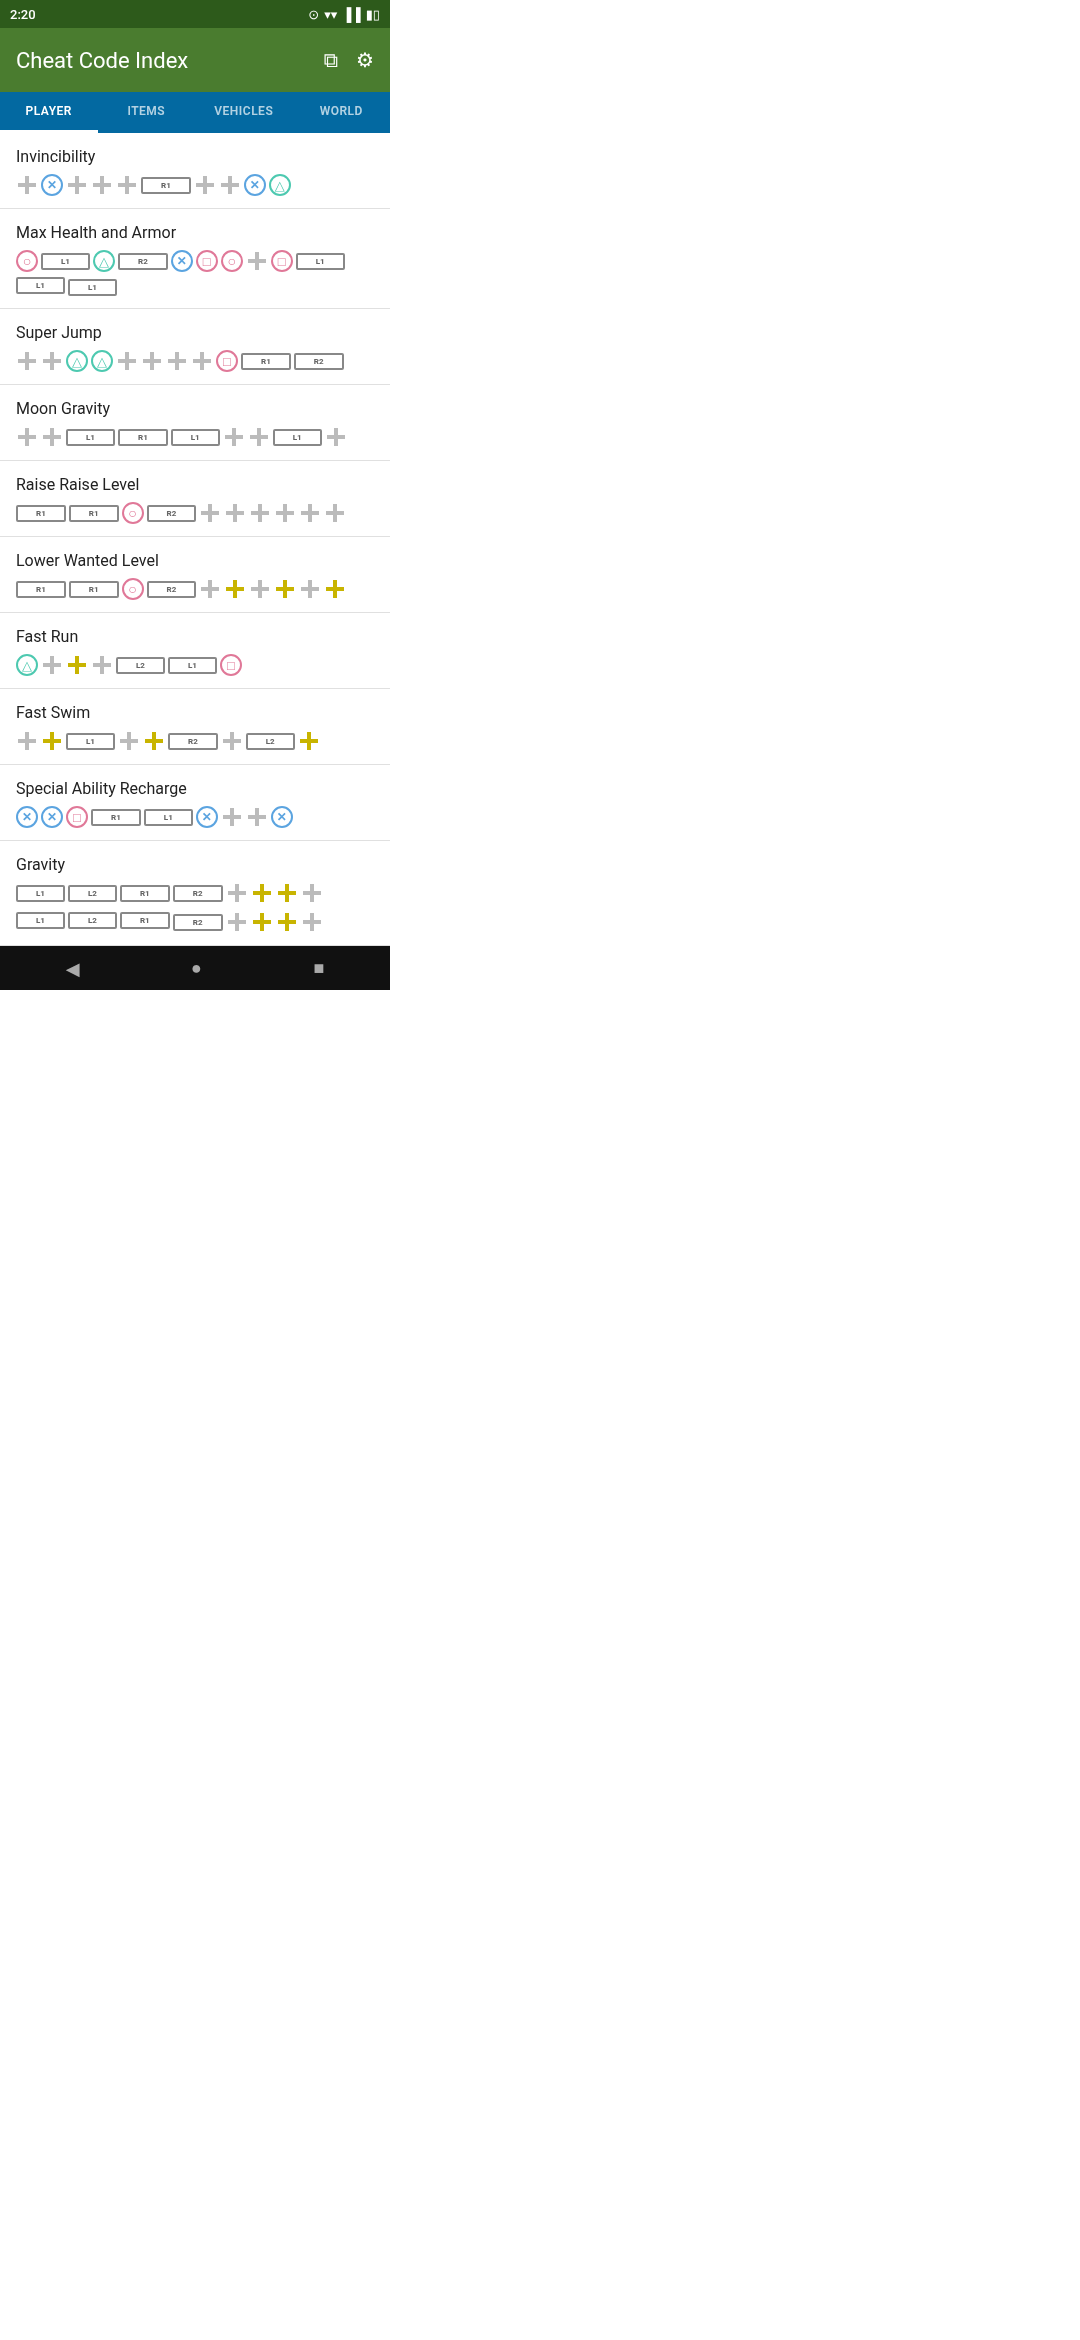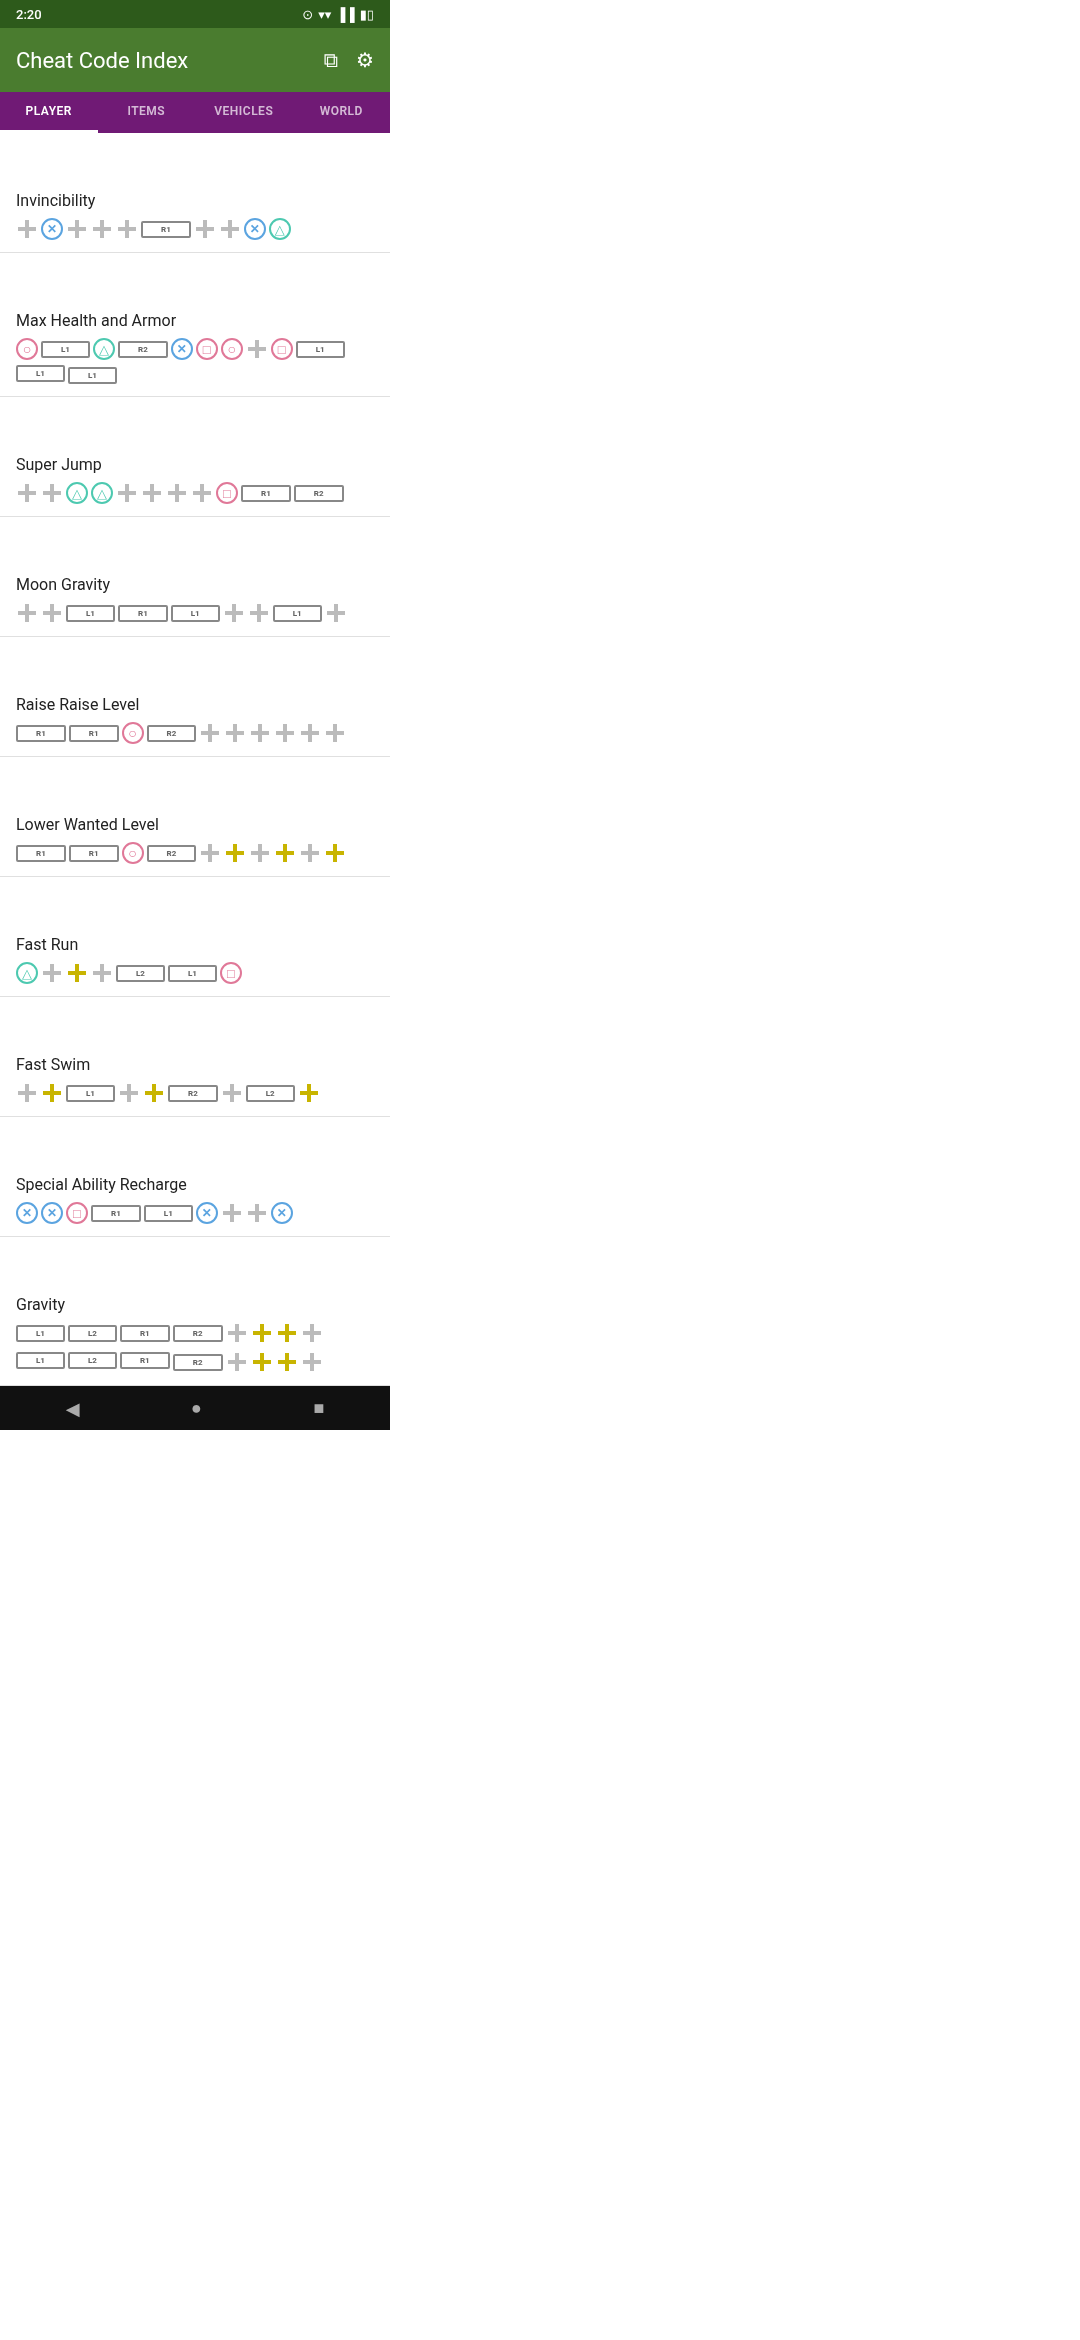--- a/index.html
+++ b/index.html
@@ -12,21 +12,21 @@
       overflow-x: hidden;
     }
 
     
     .status-bar {
       background: #2d5a1b;
       color: white;
       display: flex;
       justify-content: space-between;
       align-items: center;
-      padding: 6px 16px;
+      padding: 6px 10px;
       font-size: 13px;
       font-weight: 500;
       height: 28px;
     }
     .status-bar-icons {
       display: flex;
       gap: 5px;
       align-items: center;
     }
 
@@ -51,21 +51,21 @@
       align-items: center;
     }
     .header-icon {
       color: white;
       font-size: 20px;
       cursor: pointer;
     }
 
     
     .tabs {
-      background: #701a75;
+      background: #0369a1;
       display: flex;
       border-bottom: none;
     }
     .tab {
       flex: 1;
       text-align: center;
       padding: 12px 4px;
       color: rgba(255,255,255,0.7);
       font-size: 12px;
       font-weight: 600;
@@ -80,21 +80,20 @@
 
     
     .content {
       background: #fff;
     }
 
     
     .cheat-item {
       padding: 14px 16px 12px;
       border-bottom: 1px solid #e0e0e0;
-      margin-top: 44px;
     }
     .cheat-name {
       font-size: 16px;
       color: #222;
       margin-bottom: 8px;
       font-weight: 400;
     }
     .cheat-buttons {
       display: flex;
       flex-wrap: wrap;

